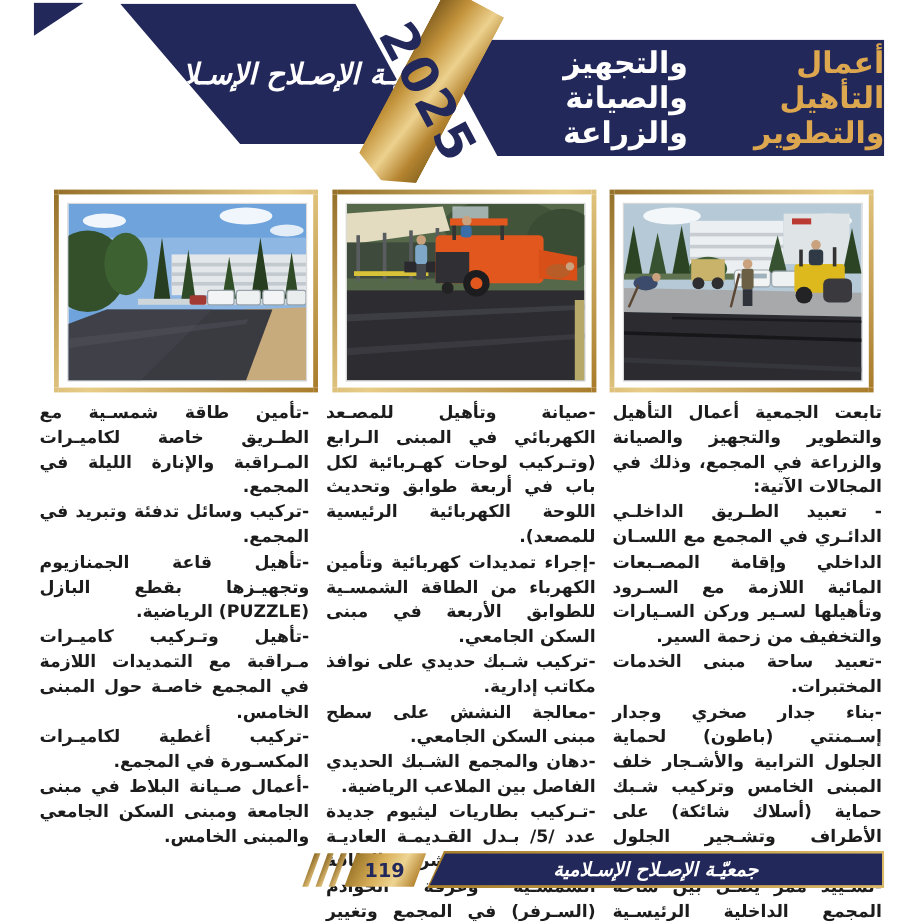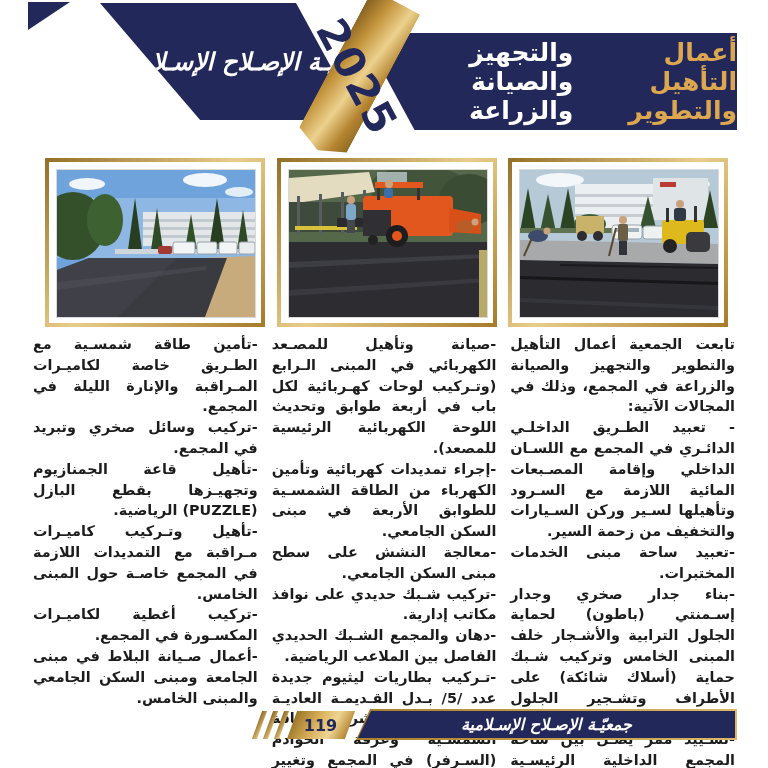--- a/index.html
+++ b/index.html
@@ -248,28 +248,28 @@
     <div class="col">
         <p class="para">تابعت الجمعية أعمال التأهيل والتطوير والتجهيز والصيانة والزراعة في المجمع، وذلك في المجالات الآتية:</p>
         <p class="para">- تعبيد الطـريق الداخلـي الدائـري في المجمع مع اللسـان الداخلي وإقامة المصـبعات المائية اللازمة مع السـرود وتأهيلها لسـير وركن السـيارات والتخفيف من زحمة السير.</p>
         <p class="para">-تعبيد ساحة مبنى الخدمات المختبرات.</p>
         <p class="para">-بناء جدار صخري وجدار إسـمنتي (باطون) لحماية الجلول الترابية والأشـجار خلف المبنى الخامس وتركيب شـبك حماية (أسلاك شائكة) على الأطراف وتشـجير الجلول الجديدة.</p>
         <p class="para">-تشـييد ممر يصـل بين ساحة المجمع الداخلية الرئيسـية والخط الدائري (أعمال باطـون - درج - دهان - مصبعات - تبليط ...).</p>
       </div>
     <div class="col">
         <p class="para">-صيانة وتأهيل للمصـعد الكهربائي في المبنى الـرابع (وتـركيب لوحات كهـربائية لكل باب في أربعة طوابق وتحديث اللوحة الكهربائية الرئيسية للمصعد).</p>
         <p class="para">-إجراء تمديدات كهربائية وتأمين الكهرباء من الطاقة الشمسـية للطوابق الأربعة في مبنى السكن الجامعي.</p>
+        <p class="para">-تركيب شـبك حديدي على نوافذ مكاتب إدارية.</p>
         <p class="para">-معالجة النشش على سطح مبنى السكن الجامعي.</p>
-        <p class="para">-تركيب شـبك حديدي على نوافذ مكاتب إدارية.</p>
         <p class="para">-دهان والمجمع الشـبك الحديدي الفاصل بين الملاعب الرياضية.</p>
         <p class="para">-تـركيب بطاريات ليثيوم جديدة عدد /5/ بـدل القـديمـة العاديـة وعـددها /42/ لمشروع الطاقة الشمسـية وغرفة الخوادم (السـرفر) في المجمع وتغيير الألواح الشمسية المتضررة.</p>
       </div>
     <div class="col">
         <p class="para">-تأمين طاقة شمسـية مع الطـريق خاصة لكاميـرات المـراقبة والإنارة الليلة في المجمع.</p>
-        <p class="para">-تركيب وسائل صخري وتبريد في المجمع.</p>
+        <p class="para">-تركيب وسائل تدفئة وتبريد في المجمع.</p>
         <p class="para">-تأهيل قاعة الجمنازيوم وتجهيـزها بقطع البازل (PUZZLE) الرياضية.</p>
         <p class="para">-تأهيل وتـركيب كاميـرات مـراقبة مع التمديدات اللازمة في المجمع خاصـة حول المبنى الخامس.</p>
         <p class="para">-تركيب أغطية لكاميـرات المكسـورة في المجمع.</p>
         <p class="para">-أعمال صـيانة البلاط في مبنى الجامعة ومبنى السكن الجامعي والمبنى الخامس.</p>
       </div>
   </div>
 
   <footer>
     <div class="footer-stripe stripe-1"></div>
     <div class="footer-stripe stripe-2"></div>

